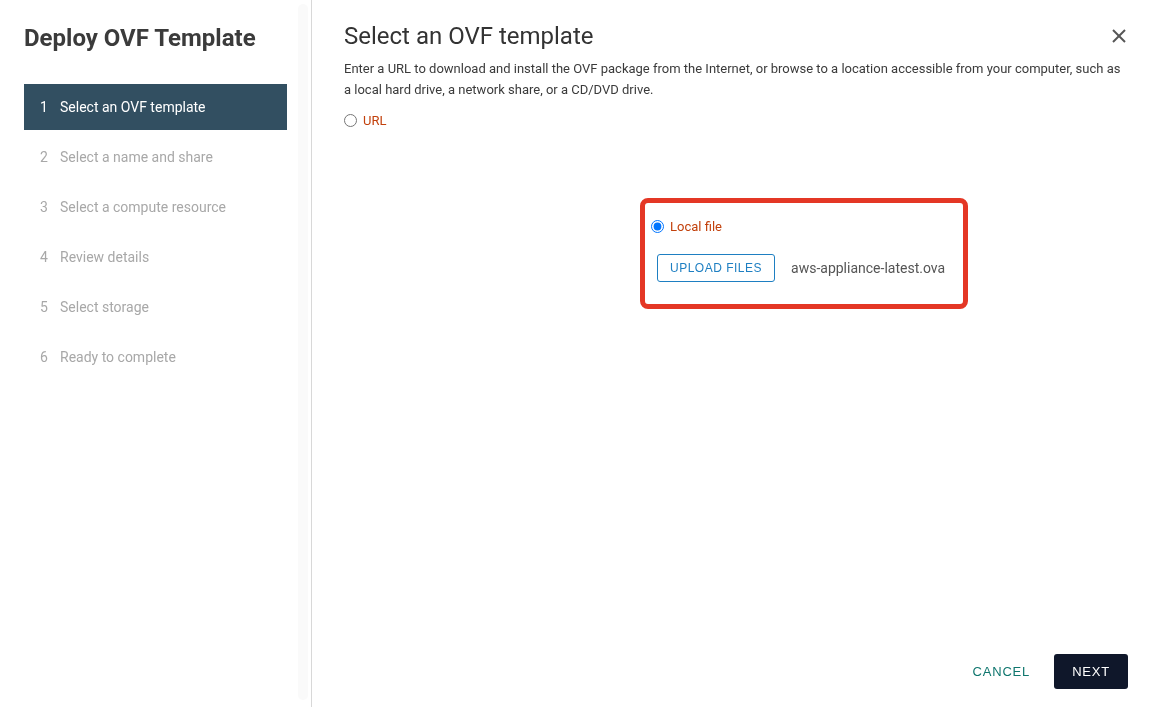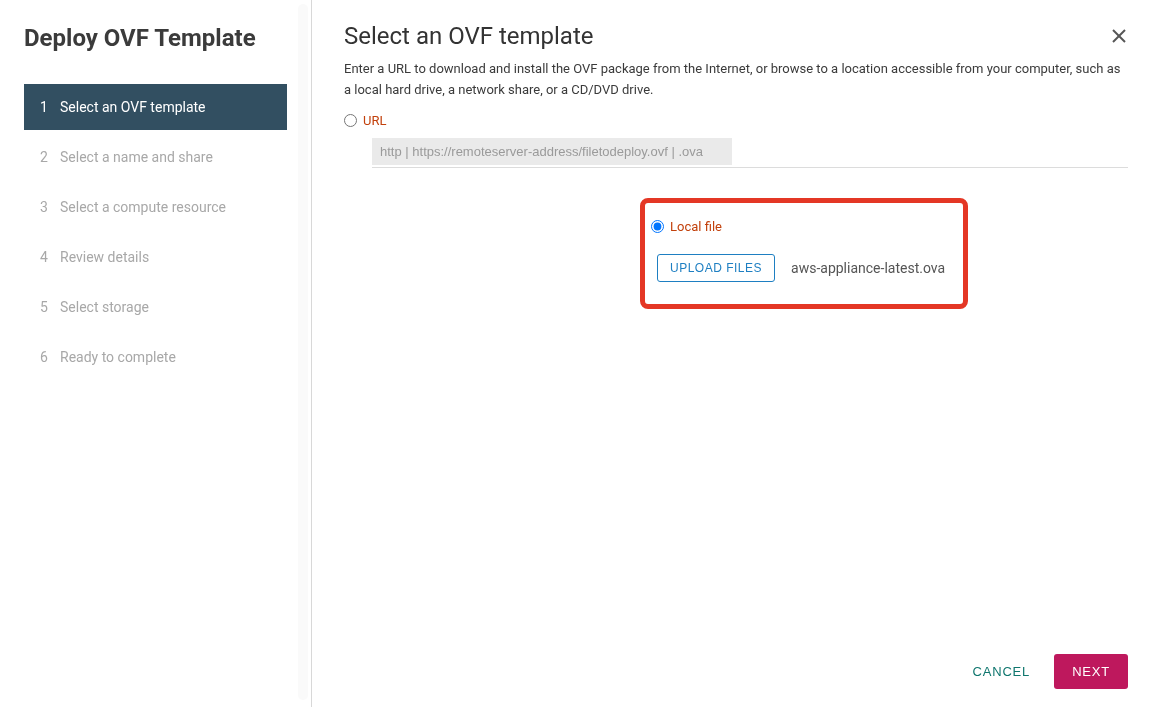--- a/index.html
+++ b/index.html
@@ -178,21 +178,21 @@
     .cancel-btn {
       color: #0f766e;
       background: none;
       border: none;
       font-size: 13px;
       letter-spacing: 0.8px;
       cursor: pointer;
       padding: 8px 4px;
     }
     .next-btn {
-      background: #be185d;
+      background: #0f172a;
       color: #fff;
       border: none;
       padding: 10px 18px;
       font-size: 13px;
       letter-spacing: 0.8px;
       border-radius: 3px;
       cursor: pointer;
     }
     .radio-label { font-size: 13px; color: #c2410c; }
   </style>
@@ -242,25 +242,20 @@
       </div>
     </div>
 
     <div class="sub2">Enter a URL to download and install the OVF package from the Internet, or browse to a location accessible from your computer, such as a local hard drive, a network share, or a CD/DVD drive.</div>
 
     <div class="radio-row">
       <input type="radio" name="src" style="">
       <span class="radio-label">URL</span>
     </div>
 
-    <div class="url-input">
-      <div class="url-input-wrap">
-      <input type="text" disabled="" placeholder="http | https://remoteserver-address/filetodeploy.ovf | .ova" style="">
-      </div>
-    </div>
 
     <div class="highlight-box">
       <div class="local-section">
         <div class="radio-row">
           <input type="radio" name="src" checked="" style="">
           <span class="radio-label">Local file</span>
         </div>
         <div class="upload-row">
           <button class="upload-btn">UPLOAD FILES</button>
           <span class="uploaded-file">aws-appliance-latest.ova</span>

